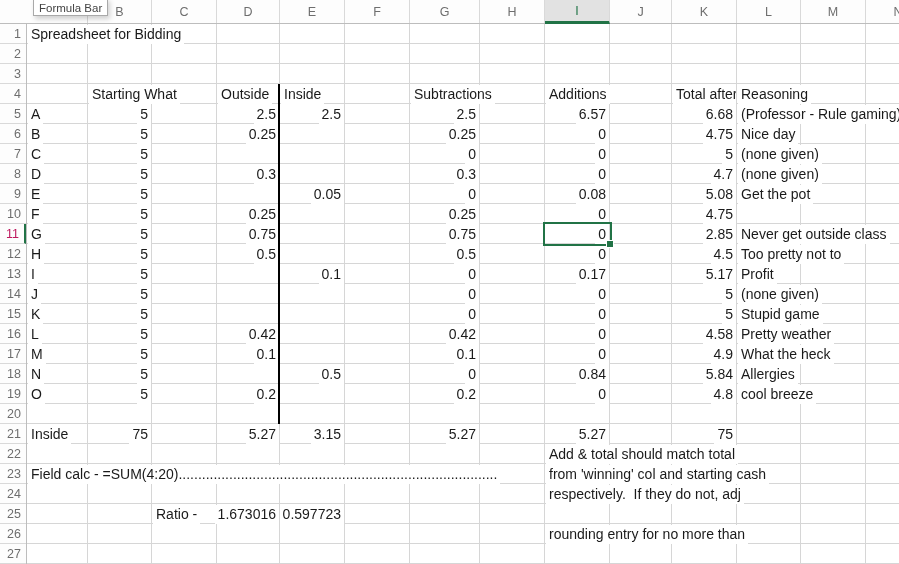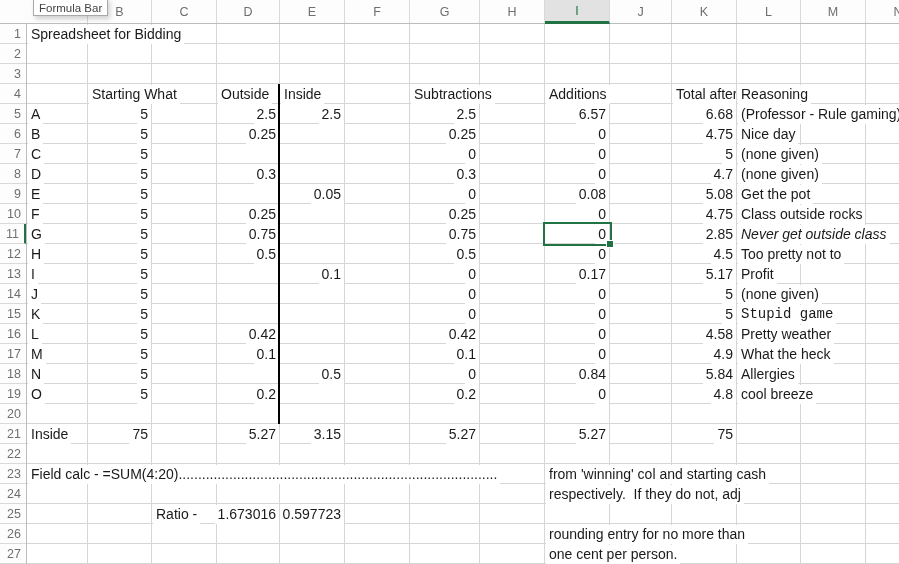--- a/index.html
+++ b/index.html
@@ -9,21 +9,21 @@
   .abs{position:absolute;box-sizing:border-box;}
   
   #colheaders{left:0;top:0;width:931px;height:24px;background:#fdfdfd;border-bottom:1px solid #bdbdbd;z-index:6;}
   .colhdr{top:0;height:23px;font-size:12.5px;color:#6e6e6e;display:flex;align-items:center;justify-content:center;border-right:1px solid #d9d9d9;}
   .colhdr.sel{background:#e2e2e2;color:#217346;border-bottom:3px solid #217346;height:24px;}
   #corner{left:0;top:0;width:27px;height:23px;border-right:1px solid #d9d9d9;background:#fdfdfd;}
   #corner .tri{position:absolute;right:4px;bottom:4px;width:0;height:0;border-bottom:12px solid #ababab;border-left:14px solid transparent;}
   
   #rowgutter{left:0;top:24px;width:27px;height:540px;background:#fdfdfd;border-right:1px solid #bdbdbd;z-index:6;}
   .rowhdr{left:0;width:26px;height:20px;font-size:12.5px;color:#6e6e6e;display:flex;align-items:center;justify-content:flex-end;padding-right:5px;border-bottom:1px solid #d9d9d9;}
-  .rowhdr.sel{color:#737373;border-right:2px solid #217346;}
+  .rowhdr.sel{color:#be185d;border-right:2px solid #217346;}
   
   .gcell{border-right:1px solid #d6d6d6;border-bottom:1px solid #d6d6d6;z-index:1;}
   
   .cv{display:flex;align-items:center;font-size:14px;line-height:19px;height:19px;z-index:3;white-space:pre;}
   .cv.r{justify-content:flex-end;}
   .cv.clip{overflow:hidden;}
   .cv span{background:#fff;padding:0 3px;white-space:pre;}
   
   #thickline{background:#000;z-index:4;}
   #selbox{border:2px solid #217346;z-index:5;}
@@ -456,28 +456,27 @@
       <div class="abs cv r" style="left: 411px; top: 185px; width: 68px;"><span>0</span></div>
       <div class="abs cv r" style="left: 546px; top: 185px; width: 63px;"><span>0.08</span></div>
       <div class="abs cv r" style="left: 673px; top: 185px; width: 63px;"><span>5.08</span></div>
       <div class="abs cv" style="left: 738px; top: 185px;"><span>Get the pot</span></div>
       <div class="abs cv" style="left: 28px; top: 205px;"><span>F</span></div>
       <div class="abs cv r" style="left: 89px; top: 205px; width: 62px;"><span>5</span></div>
       <div class="abs cv r" style="left: 218px; top: 205px; width: 61px;"><span>0.25</span></div>
       <div class="abs cv r" style="left: 411px; top: 205px; width: 68px;"><span>0.25</span></div>
       <div class="abs cv r" style="left: 546px; top: 205px; width: 63px;"><span>0</span></div>
       <div class="abs cv r" style="left: 673px; top: 205px; width: 63px;"><span>4.75</span></div>
-      <div class="abs cv" style="left: 738px; top: 205px;"><span>Class outside rocks</span></div>
       <div class="abs cv" style="left: 28px; top: 225px;"><span>G</span></div>
       <div class="abs cv r" style="left: 89px; top: 225px; width: 62px;"><span>5</span></div>
       <div class="abs cv r" style="left: 218px; top: 225px; width: 61px;"><span>0.75</span></div>
       <div class="abs cv r" style="left: 411px; top: 225px; width: 68px;"><span>0.75</span></div>
       <div class="abs cv r" style="left: 546px; top: 225px; width: 63px;"><span>0</span></div>
       <div class="abs cv r" style="left: 673px; top: 225px; width: 63px;"><span>2.85</span></div>
-      <div class="abs cv" style="left: 738px; top: 225px; font-style: italic;"><span>Never get outside class</span></div>
+      <div class="abs cv" style="left: 738px; top: 225px;"><span>Never get outside class</span></div>
       <div class="abs cv" style="left: 28px; top: 245px;"><span>H</span></div>
       <div class="abs cv r" style="left: 89px; top: 245px; width: 62px;"><span>5</span></div>
       <div class="abs cv r" style="left: 218px; top: 245px; width: 61px;"><span>0.5</span></div>
       <div class="abs cv r" style="left: 411px; top: 245px; width: 68px;"><span>0.5</span></div>
       <div class="abs cv r" style="left: 546px; top: 245px; width: 63px;"><span>0</span></div>
       <div class="abs cv r" style="left: 673px; top: 245px; width: 63px;"><span>4.5</span></div>
       <div class="abs cv" style="left: 738px; top: 245px;"><span>Too pretty not to</span></div>
       <div class="abs cv" style="left: 28px; top: 265px;"><span>I</span></div>
       <div class="abs cv r" style="left: 89px; top: 265px; width: 62px;"><span>5</span></div>
       <div class="abs cv r" style="left: 281px; top: 265px; width: 63px;"><span>0.1</span></div>
@@ -489,21 +488,21 @@
       <div class="abs cv r" style="left: 89px; top: 285px; width: 62px;"><span>5</span></div>
       <div class="abs cv r" style="left: 411px; top: 285px; width: 68px;"><span>0</span></div>
       <div class="abs cv r" style="left: 546px; top: 285px; width: 63px;"><span>0</span></div>
       <div class="abs cv r" style="left: 673px; top: 285px; width: 63px;"><span>5</span></div>
       <div class="abs cv" style="left: 738px; top: 285px;"><span>(none given)</span></div>
       <div class="abs cv" style="left: 28px; top: 305px;"><span>K</span></div>
       <div class="abs cv r" style="left: 89px; top: 305px; width: 62px;"><span>5</span></div>
       <div class="abs cv r" style="left: 411px; top: 305px; width: 68px;"><span>0</span></div>
       <div class="abs cv r" style="left: 546px; top: 305px; width: 63px;"><span>0</span></div>
       <div class="abs cv r" style="left: 673px; top: 305px; width: 63px;"><span>5</span></div>
-      <div class="abs cv" style="left: 738px; top: 305px; font-family: Liberation Mono, monospace;"><span>Stupid game</span></div>
+      <div class="abs cv" style="left: 738px; top: 305px;"><span>Stupid game</span></div>
       <div class="abs cv" style="left: 28px; top: 325px;"><span>L</span></div>
       <div class="abs cv r" style="left: 89px; top: 325px; width: 62px;"><span>5</span></div>
       <div class="abs cv r" style="left: 218px; top: 325px; width: 61px;"><span>0.42</span></div>
       <div class="abs cv r" style="left: 411px; top: 325px; width: 68px;"><span>0.42</span></div>
       <div class="abs cv r" style="left: 546px; top: 325px; width: 63px;"><span>0</span></div>
       <div class="abs cv r" style="left: 673px; top: 325px; width: 63px;"><span>4.58</span></div>
       <div class="abs cv" style="left: 738px; top: 325px;"><span>Pretty weather</span></div>
       <div class="abs cv" style="left: 28px; top: 345px;"><span>M</span></div>
       <div class="abs cv r" style="left: 89px; top: 345px; width: 62px;"><span>5</span></div>
       <div class="abs cv r" style="left: 218px; top: 345px; width: 61px;"><span>0.1</span></div>
@@ -525,28 +524,28 @@
       <div class="abs cv r" style="left: 546px; top: 385px; width: 63px;"><span>0</span></div>
       <div class="abs cv r" style="left: 673px; top: 385px; width: 63px;"><span>4.8</span></div>
       <div class="abs cv" style="left: 738px; top: 385px;"><span>cool breeze</span></div>
       <div class="abs cv" style="left: 28px; top: 425px;"><span>Inside</span></div>
       <div class="abs cv r" style="left: 89px; top: 425px; width: 62px;"><span>75</span></div>
       <div class="abs cv r" style="left: 218px; top: 425px; width: 61px;"><span>5.27</span></div>
       <div class="abs cv r" style="left: 281px; top: 425px; width: 63px;"><span>3.15</span></div>
       <div class="abs cv r" style="left: 411px; top: 425px; width: 68px;"><span>5.27</span></div>
       <div class="abs cv r" style="left: 546px; top: 425px; width: 63px;"><span>5.27</span></div>
       <div class="abs cv r" style="left: 673px; top: 425px; width: 63px;"><span>75</span></div>
+      <div class="abs cv" style="left: 546px; top: 445px;"><span>Add &amp; total should match total</span></div>
       <div class="abs cv" style="left: 28px; top: 465px;"><span>Field calc - =SUM(4:20)..................................................................................</span></div>
       <div class="abs cv" style="left: 546px; top: 465px;"><span>from 'winning' col and starting cash</span></div>
       <div class="abs cv" style="left: 546px; top: 485px;"><span>respectively.  If they do not, adj</span></div>
       <div class="abs cv" style="left: 153px; top: 505px;"><span>Ratio -</span></div>
       <div class="abs cv r" style="left: 218px; top: 505px; width: 61px;"><span>1.673016</span></div>
       <div class="abs cv r" style="left: 281px; top: 505px; width: 63px;"><span>0.597723</span></div>
       <div class="abs cv" style="left: 546px; top: 525px;"><span>rounding entry for no more than</span></div>
-      <div class="abs cv" style="left: 546px; top: 545px;"><span>one cent per person.</span></div>
     </div>
 
   <div id="colheaders" class="abs">
       <div class="abs colhdr" style="left: 27px; width: 61px;">A</div>
       <div class="abs colhdr" style="left: 88px; width: 64px;">B</div>
       <div class="abs colhdr" style="left: 152px; width: 65px;">C</div>
       <div class="abs colhdr" style="left: 217px; width: 63px;">D</div>
       <div class="abs colhdr" style="left: 280px; width: 65px;">E</div>
       <div class="abs colhdr" style="left: 345px; width: 65px;">F</div>
       <div class="abs colhdr" style="left: 410px; width: 70px;">G</div>

